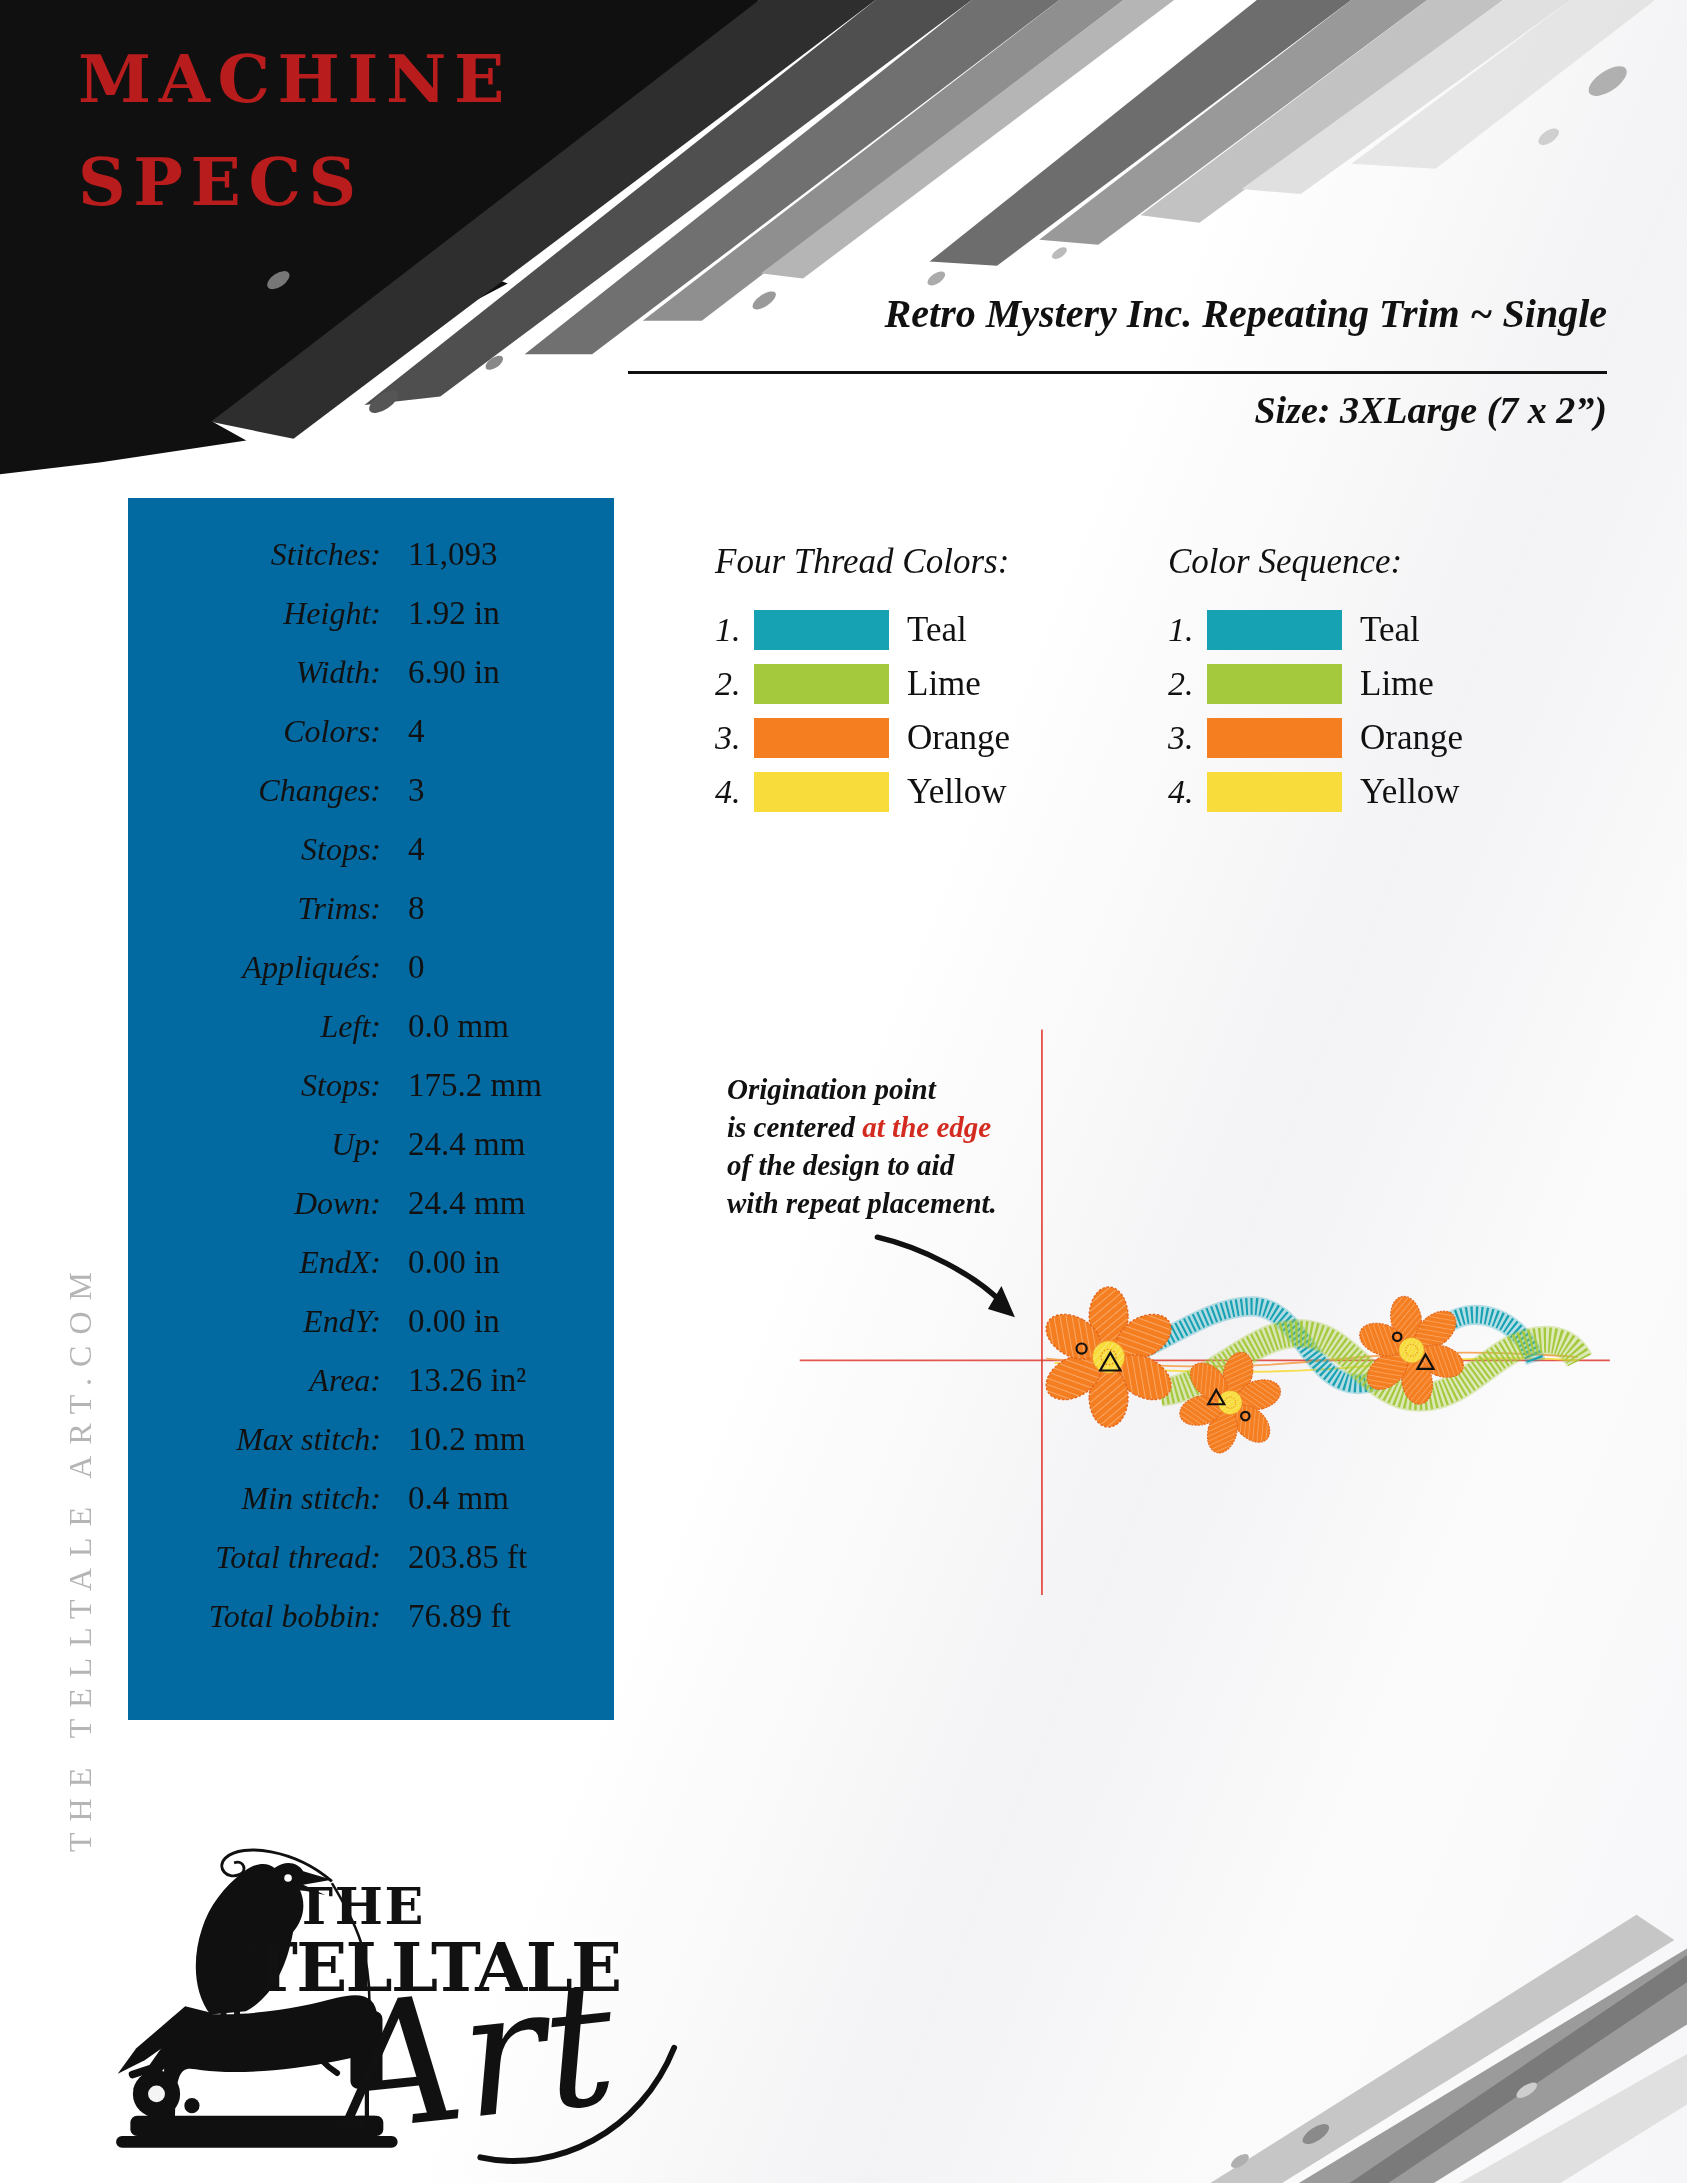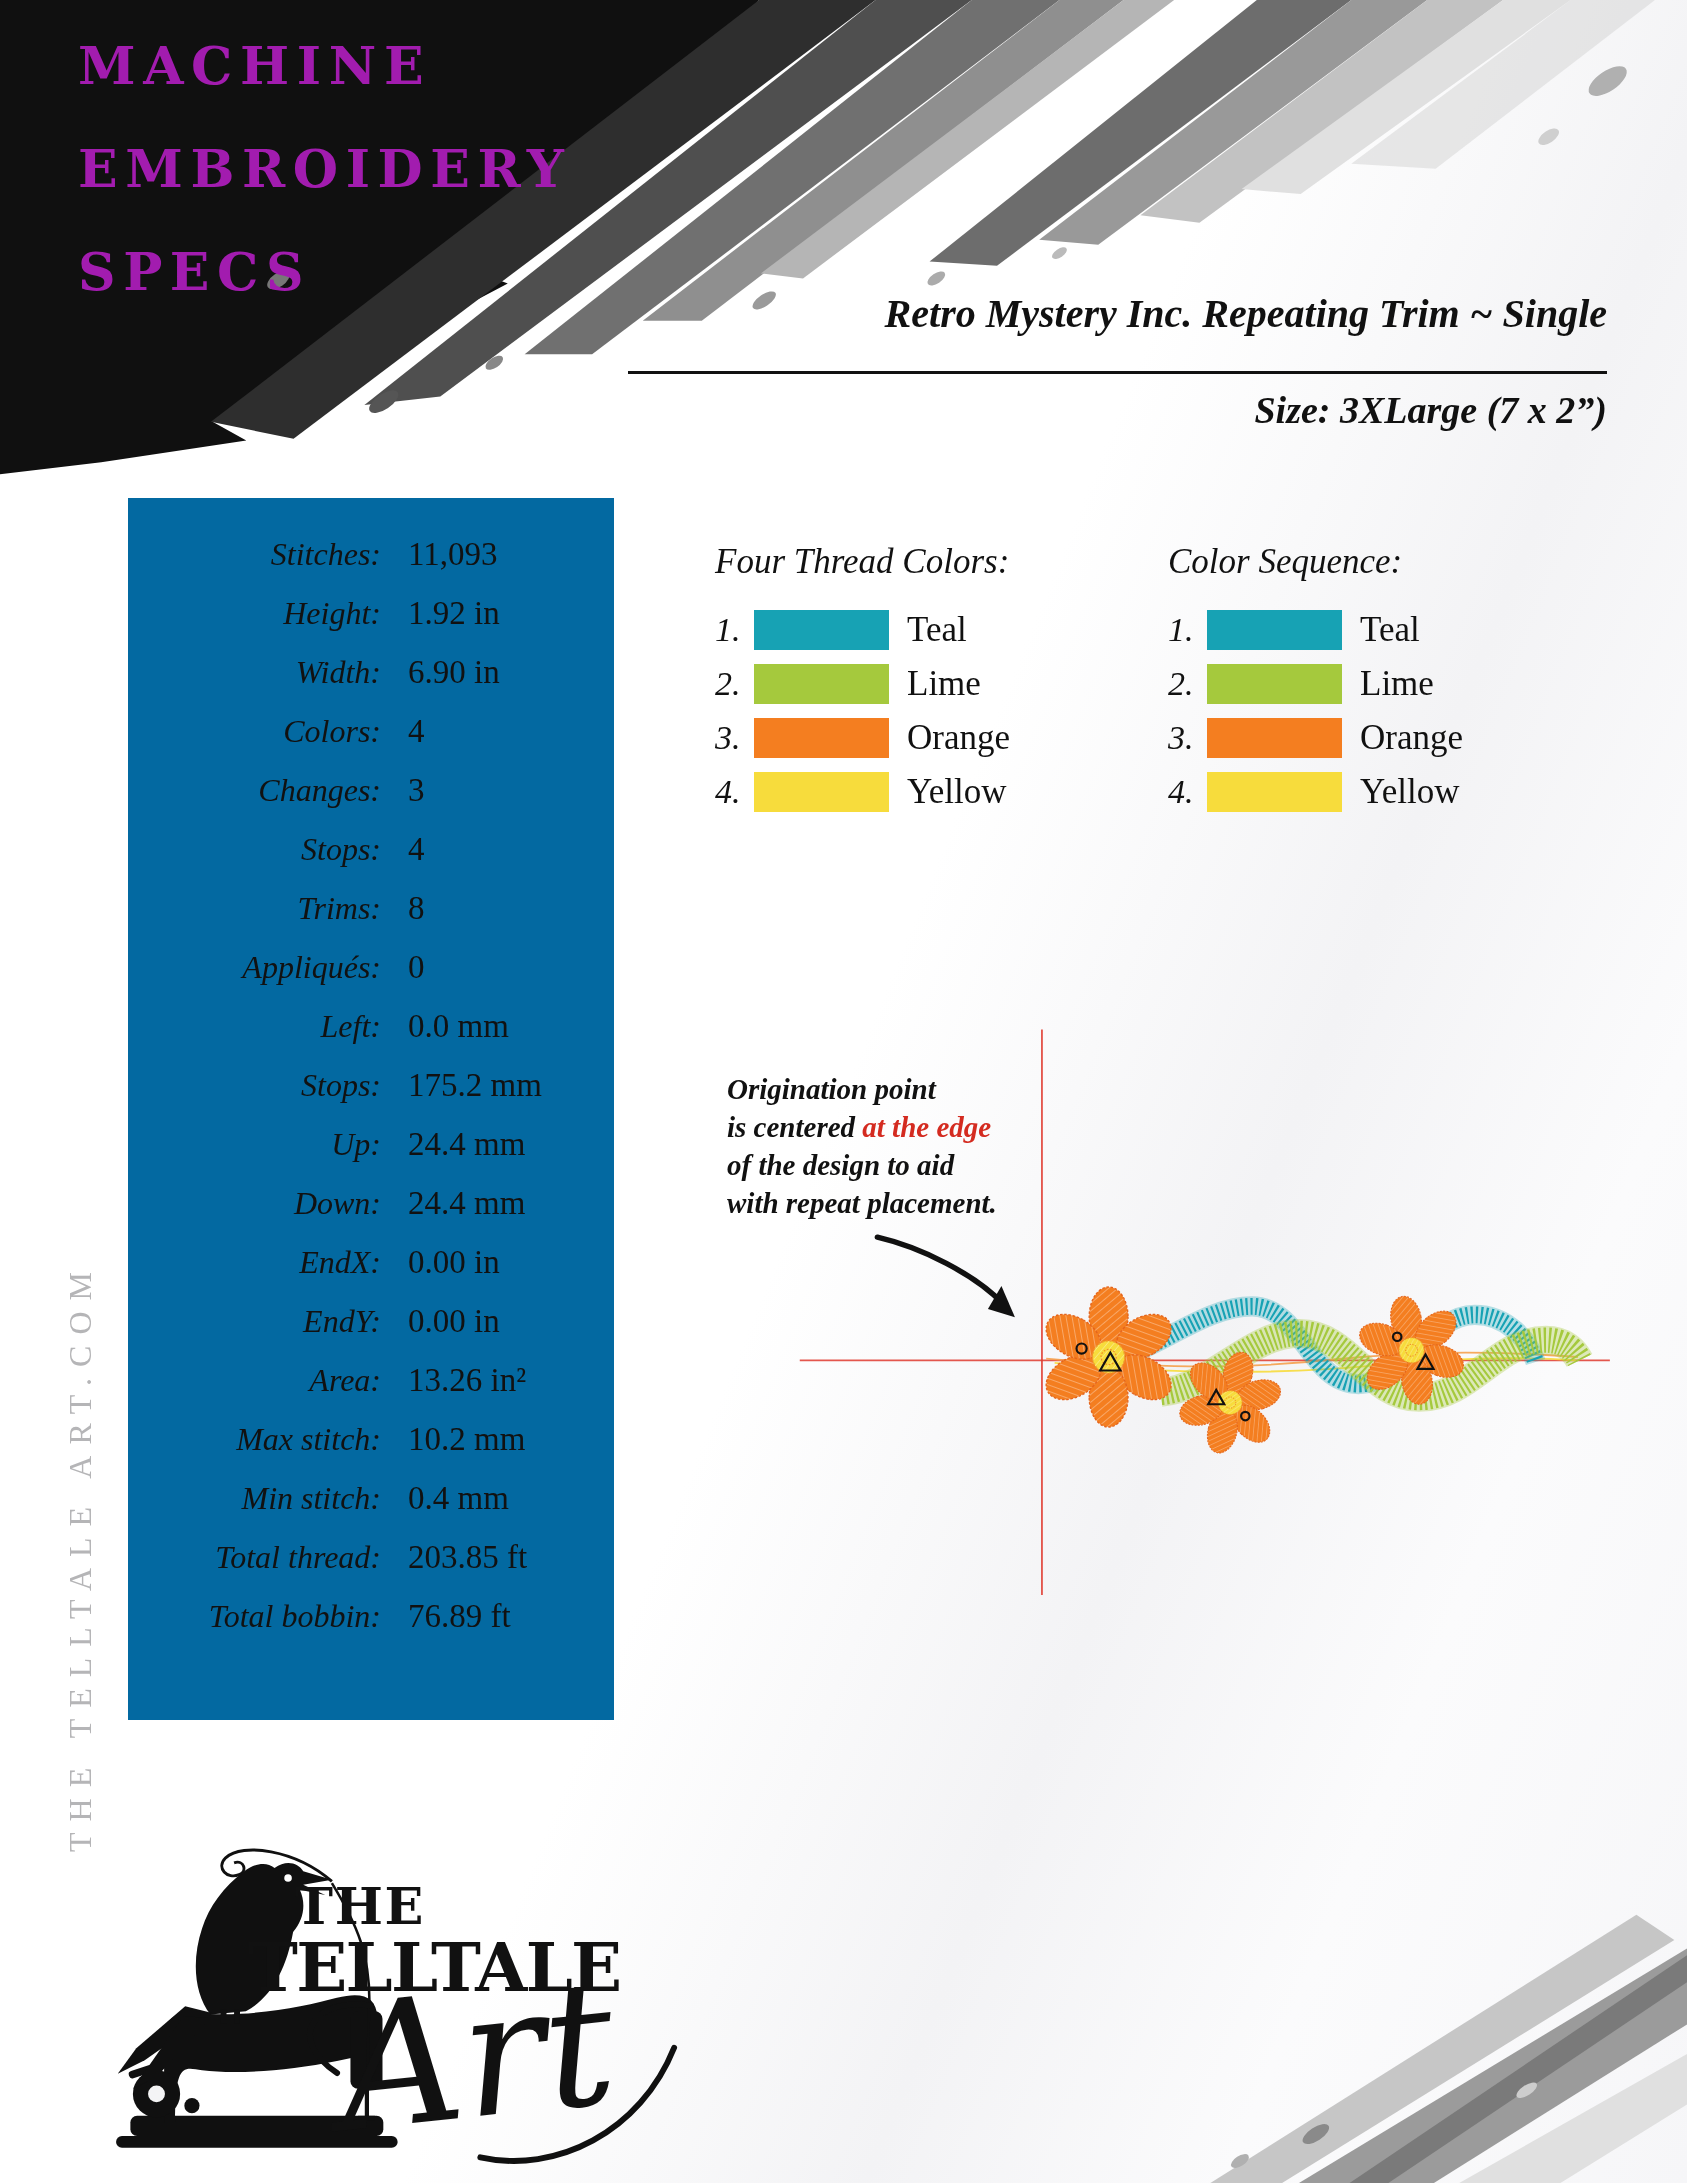--- a/index.html
+++ b/index.html
@@ -2,22 +2,22 @@
 <html style="--c-teal: #17a2b4; --c-lime: #a5c93d; --c-orange: #f47e20; --c-yellow: #f7dc3c; --c-red: #e03a2f; --c-redtext: #d42b20;font-size:13.5px"><head>
 <meta charset="utf-8">
 <style>
   html,body{margin:0;padding:0;}
   body{width:1687px;height:2183px;position:relative;overflow:hidden;
        background:linear-gradient(112deg,#ffffff 0%,#ffffff 50%,#f3f3f5 68%,#fbfbfc 82%,#f6f6f8 100%);
        font-family:"Liberation Serif", serif;color:#111;}
   .abs{position:absolute;}
   
   #banner-svg{left:0;top:0;}
-  .banner-title{left:78px;top:14px;color:#a21caf;font-family:"DejaVu Serif",serif;
-    font-weight:bold;font-size:52px;line-height:103px;letter-spacing:7.6px;z-index:5;}
+  .banner-title{left:78px;top:28px;color:#b91c1c;font-family:"DejaVu Serif",serif;
+    font-weight:bold;font-size:66px;line-height:103px;letter-spacing:7.6px;z-index:5;}
   
   .doc-title{right:80px;top:290px;width:1097px;text-align:right;
     font-style:italic;font-weight:bold;font-size:40px;letter-spacing:0px;}
   .title-rule{left:628px;top:371px;width:979px;height:3.4px;background:#111;}
   .size-label{right:80px;top:388px;width:1097px;text-align:right;
     font-style:italic;font-weight:bold;font-size:38px;}
   
   .stats-panel{left:128px;top:498px;width:486px;height:1222px;background:#0369a1;}
   .stats-table{padding-top:27px;}
   .stat-row{display:flex;height:59px;align-items:center;}
@@ -76,21 +76,20 @@
     <ellipse cx="586" cy="430" rx="12" ry="6" transform="rotate(-34 586 430)" fill="#888"></ellipse>
     <ellipse cx="906" cy="356" rx="16" ry="7" transform="rotate(-34 906 356)" fill="#9a9a9a"></ellipse>
     <ellipse cx="1110" cy="330" rx="12" ry="6" transform="rotate(-34 1110 330)" fill="#ababab"></ellipse>
     <ellipse cx="1256" cy="300" rx="10" ry="5" transform="rotate(-34 1256 300)" fill="#bbb"></ellipse>
     <ellipse cx="1906" cy="96" rx="26" ry="12" transform="rotate(-34 1906 96)" fill="#b0b0b0"></ellipse>
     <ellipse cx="1836" cy="162" rx="14" ry="7" transform="rotate(-34 1836 162)" fill="#cfcfcf"></ellipse>
   </svg>
 
   <div class="abs banner-title">
     <div>MACHINE</div>
-    <div>EMBROIDERY</div>
     <div>SPECS</div>
   </div>
 
   <div class="abs doc-title">Retro Mystery Inc. Repeating Trim ~ Single</div>
   <div class="abs title-rule"></div>
   <div class="abs size-label">Size: 3XLarge (7 x 2”)</div>
 
   <div class="abs stats-panel">
     <div class="stats-table">
       <div class="stat-row">

